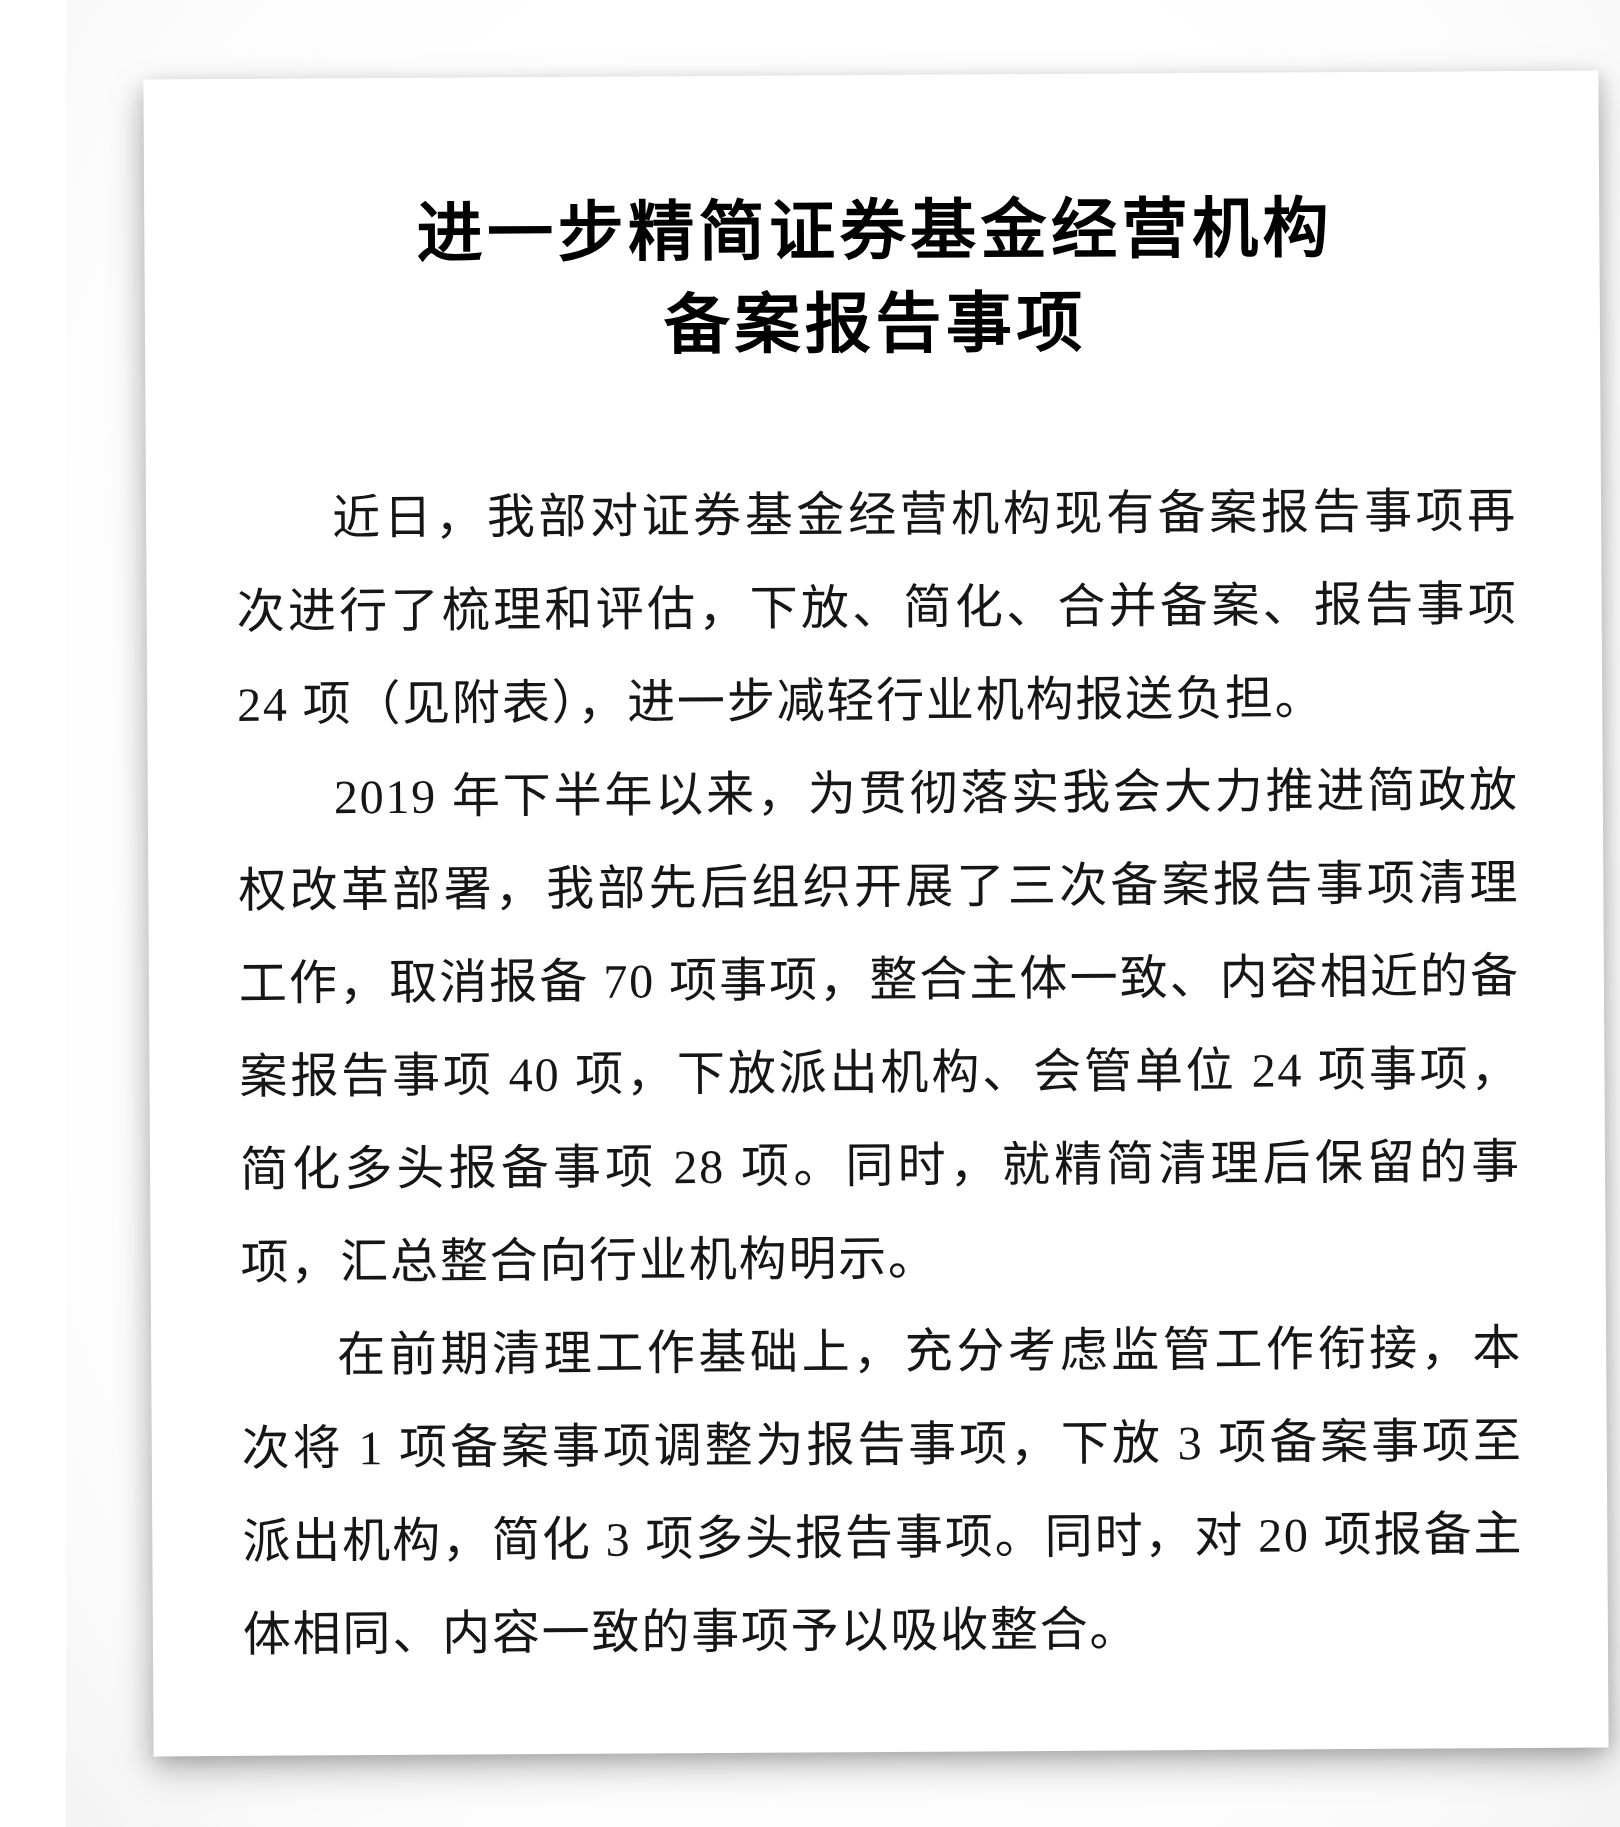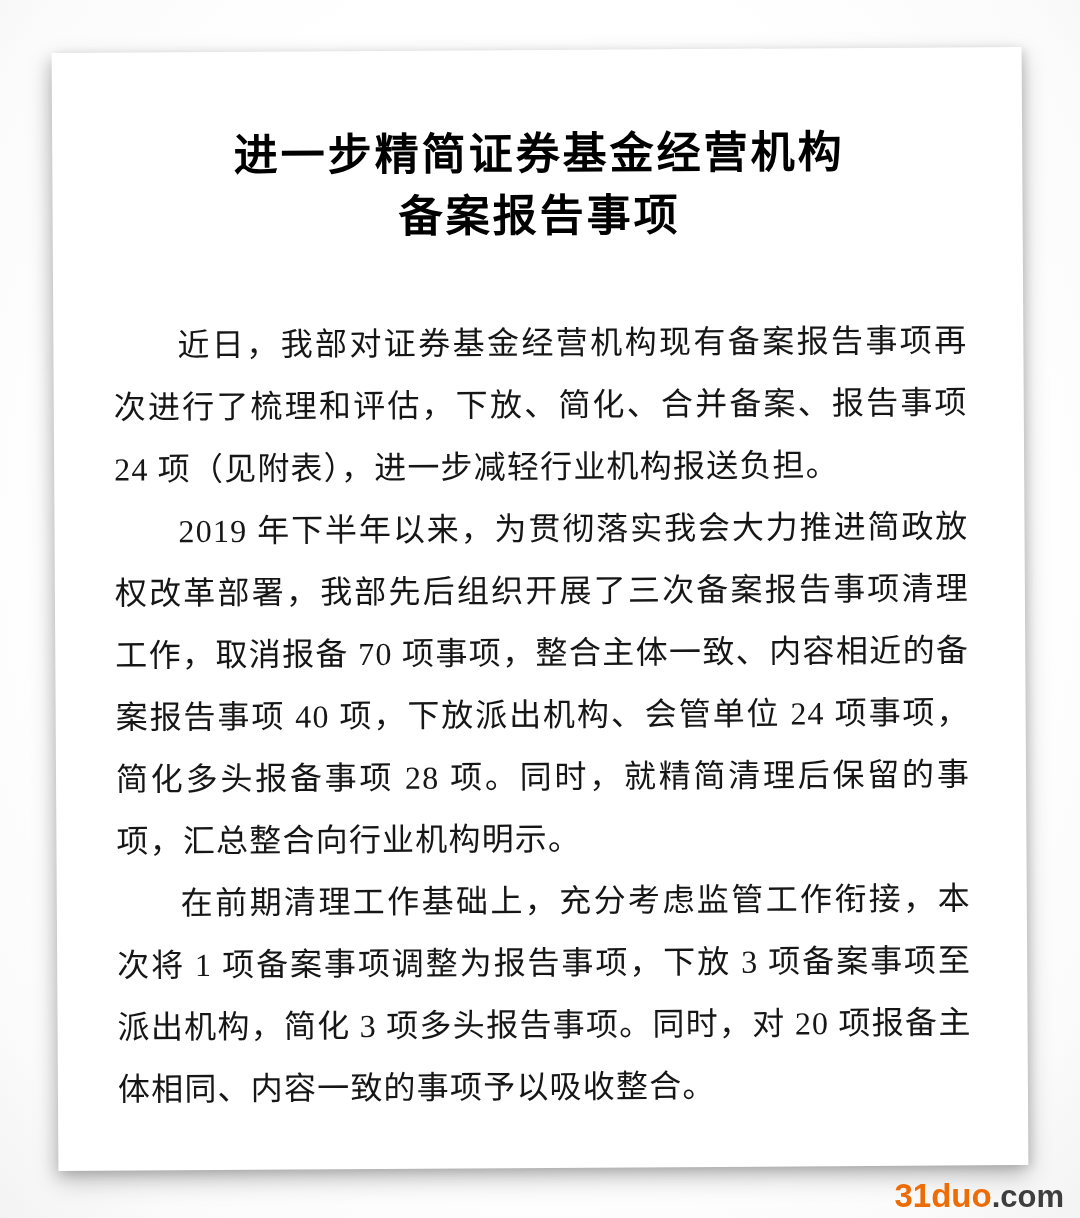--- a/index.html
+++ b/index.html
@@ -11,20 +11,21 @@
     height: 1218px;
     position: relative;
     overflow: hidden;
     background: #ffffff;
     font-family: "Liberation Serif", "DejaVu Serif", serif;
   }
   .backdrop {
     position: absolute;
     inset: 0;
     background: radial-gradient(ellipse at 50% 45%, #ffffff 60%, #fbfbfb 85%, #f3f3f3 100%);
+    margin-left: 44px;
   }
   .sheet {
     position: absolute;
     left: 55px;
     top: 50px;
     width: 970px;
     height: 1118px;
     background: #ffffff;
     transform: rotate(-0.35deg);
     box-shadow:
@@ -84,17 +85,14 @@
       <span class="title-line">备案报告事项</span>
     </h1>
 
     <div class="doc-body">
       <p>近日，我部对证券基金经营机构现有备案报告事项再次进行了梳理和评估，下放、简化、合并备案、报告事项 24 项（见附表），进一步减轻行业机构报送负担。</p>
       <p>2019 年下半年以来，为贯彻落实我会大力推进简政放权改革部署，我部先后组织开展了三次备案报告事项清理工作，取消报备 70 项事项，整合主体一致、内容相近的备案报告事项 40 项，下放派出机构、会管单位 24 项事项，简化多头报备事项 28 项。同时，就精简清理后保留的事项，汇总整合向行业机构明示。</p>
       <p>在前期清理工作基础上，充分考虑监管工作衔接，本次将 1 项备案事项调整为报告事项，下放 3 项备案事项至派出机构，简化 3 项多头报告事项。同时，对 20 项报备主体相同、内容一致的事项予以吸收整合。</p>
     </div>
   </div>
 
-  <div class="watermark">
-    <span class="wm-brand" style="color: rgb(237, 108, 5);">31duo</span><span class="wm-suffix" style="color: rgb(62, 62, 62);">.com</span>
-  </div>
 
 </div>
 
 </body></html>

